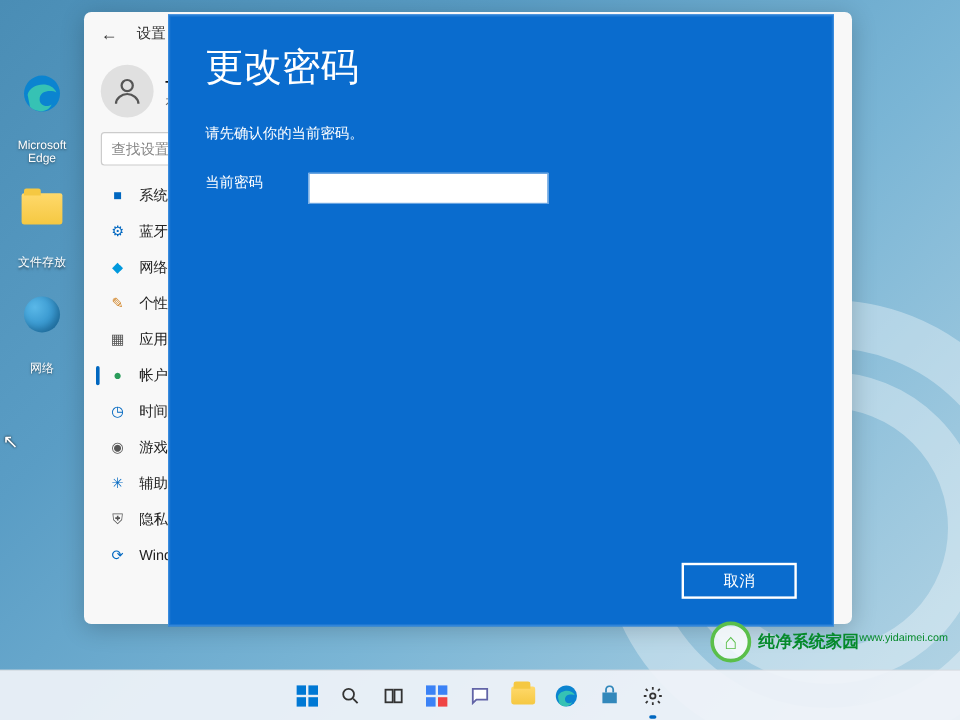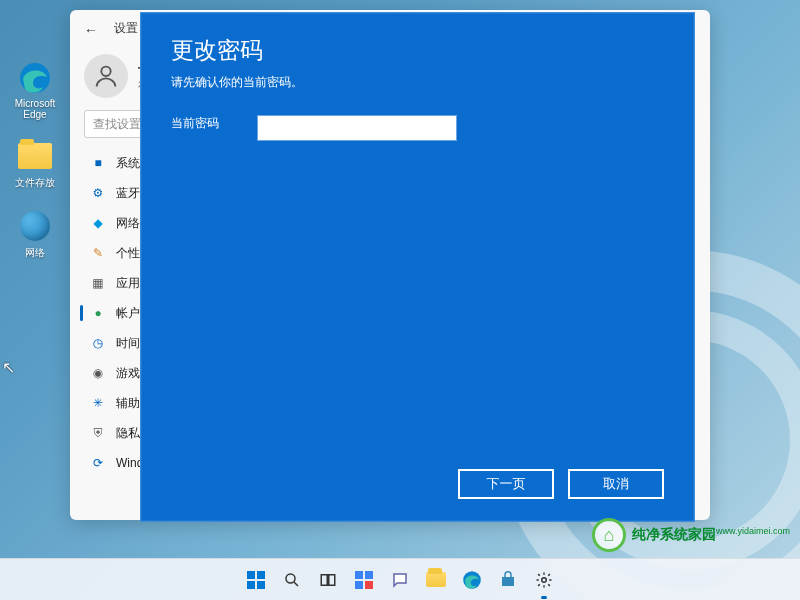--- a/index.html
+++ b/index.html
@@ -11,21 +11,21 @@
       position: relative;
     }
     
     .bloom { position: absolute; right: -100px; bottom: -50px; width: 400px; height: 400px; pointer-events: none; }
     .bloom::before, .bloom::after { content: ""; position: absolute; border-radius: 50%; border: 40px solid rgba(255,255,255,0.35); }
     .bloom::before { width: 300px; height: 300px; right: 20px; bottom: 20px; }
     .bloom::after { width: 200px; height: 200px; right: 80px; bottom: 80px; border-width: 30px; }
 
     
     .desktop { position: absolute; top: 60px; left: 10px; display: flex; flex-direction: column; gap: 18px; }
-    .desk-icon { width: 50px; display: flex; flex-direction: column; align-items: center; gap: 2px; cursor: pointer; }
+    .desk-icon { width: 50px; display: flex; flex-direction: column; align-items: center; gap: 20px; cursor: pointer; }
     .desk-icon .ico { width: 36px; height: 36px; display: flex; align-items: center; justify-content: center; }
     .desk-icon .label { color: #fff; font-size: 10px; text-align: center; text-shadow: 0 1px 2px rgba(0,0,0,0.5); white-space: pre; }
     .folder-shape { width: 34px; height: 26px; background: linear-gradient(#ffd96b,#f5c842); border-radius: 2px; position: relative; }
     .folder-shape::before { content:""; position:absolute; top:-4px; left:2px; width:14px; height:6px; background:#f5c842; border-radius:2px 2px 0 0; }
     .wechat-shape { width:34px; height:34px; background:#fff; border-radius:6px; position:relative; }
     .wechat-shape::before{content:""; position:absolute; width:16px; height:14px; background:#2dc100; border-radius:50%; top:6px; left:6px;}
     .wechat-shape::after{content:""; position:absolute; width:14px; height:12px; background:#2dc100; border-radius:50%; top:14px; left:14px;}
     .pc-shape { width:32px; height:24px; background:#0a5fc7; border:1px solid #fff; position:relative; }
     .pc-shape::after{content:""; position:absolute; bottom:-5px; left:10px; width:12px; height:4px; background:#0a5fc7;}
     .globe-shape { width:30px; height:30px; border-radius:50%; background: radial-gradient(circle at 30% 30%, #5ab8e8, #1a7ab8); box-shadow: inset -3px -3px 6px rgba(0,0,0,0.2);}
@@ -54,21 +54,21 @@
     
     .modal {
       position: absolute; left: 140px; top: 12px; width: 555px; height: 510px;
       background: #0a6cce;
       border: 1px solid #3a8cde;
       box-shadow: 0 0 0 1px rgba(255,255,255,0.08) inset;
       color: #fff;
       padding: 22px 30px;
       display: flex; flex-direction: column;
     }
-    .modal-title { font-size: 23px; font-weight: 400; margin-bottom: 8px;}
+    .modal-title { font-size: 32px; font-weight: 400; margin-bottom: 24px;}
     .modal-sub { font-size: 12px; margin-bottom: 24px; }
     .modal-user { display:flex; align-items:center; gap:12px; margin-bottom: 34px;}
     .modal-avatar { width:42px; height:42px; background:#fff; display:flex; align-items:center; justify-content:center; color:#333;}
     .modal-username { font-size: 18px; font-weight:300;}
     .form-row { display:flex; align-items:flex-start; gap: 26px;}
     .form-label { font-size: 12px; width: 60px;}
     .pw-input { width: 200px; height: 26px; background:#fff; border:1px solid #6aa5e2; outline:none; padding:0 6px; color:#000; font-size:13px;}
     .modal-footer { margin-top:auto; display:flex; justify-content:flex-end; gap:14px;}
     .modal-btn { width:96px; height:30px; background: transparent; border:2px solid #fff; color:#fff; font-size:13px; cursor:pointer;}
 
@@ -192,21 +192,20 @@
 </div>
 
 <div class="modal">
   <div class="modal-title">更改密码</div>
   <div class="modal-sub">请先确认你的当前密码。</div>
   <div class="form-row">
     <div class="form-label">当前密码</div>
     <input class="pw-input" type="password" value="" style="">
   </div>
   <div class="modal-footer">
-    <button class="modal-btn">下一页</button>
     <button class="modal-btn">取消</button>
   </div>
 </div>
 
 <div class="taskbar">
   <div class="tb-item">
     <svg width="18" height="18" viewBox="0 0 18 18">
         <rect x="0" y="0" width="8" height="8" fill="#0078d4"></rect>
         <rect x="10" y="0" width="8" height="8" fill="#0078d4"></rect>
         <rect x="0" y="10" width="8" height="8" fill="#0078d4"></rect>

